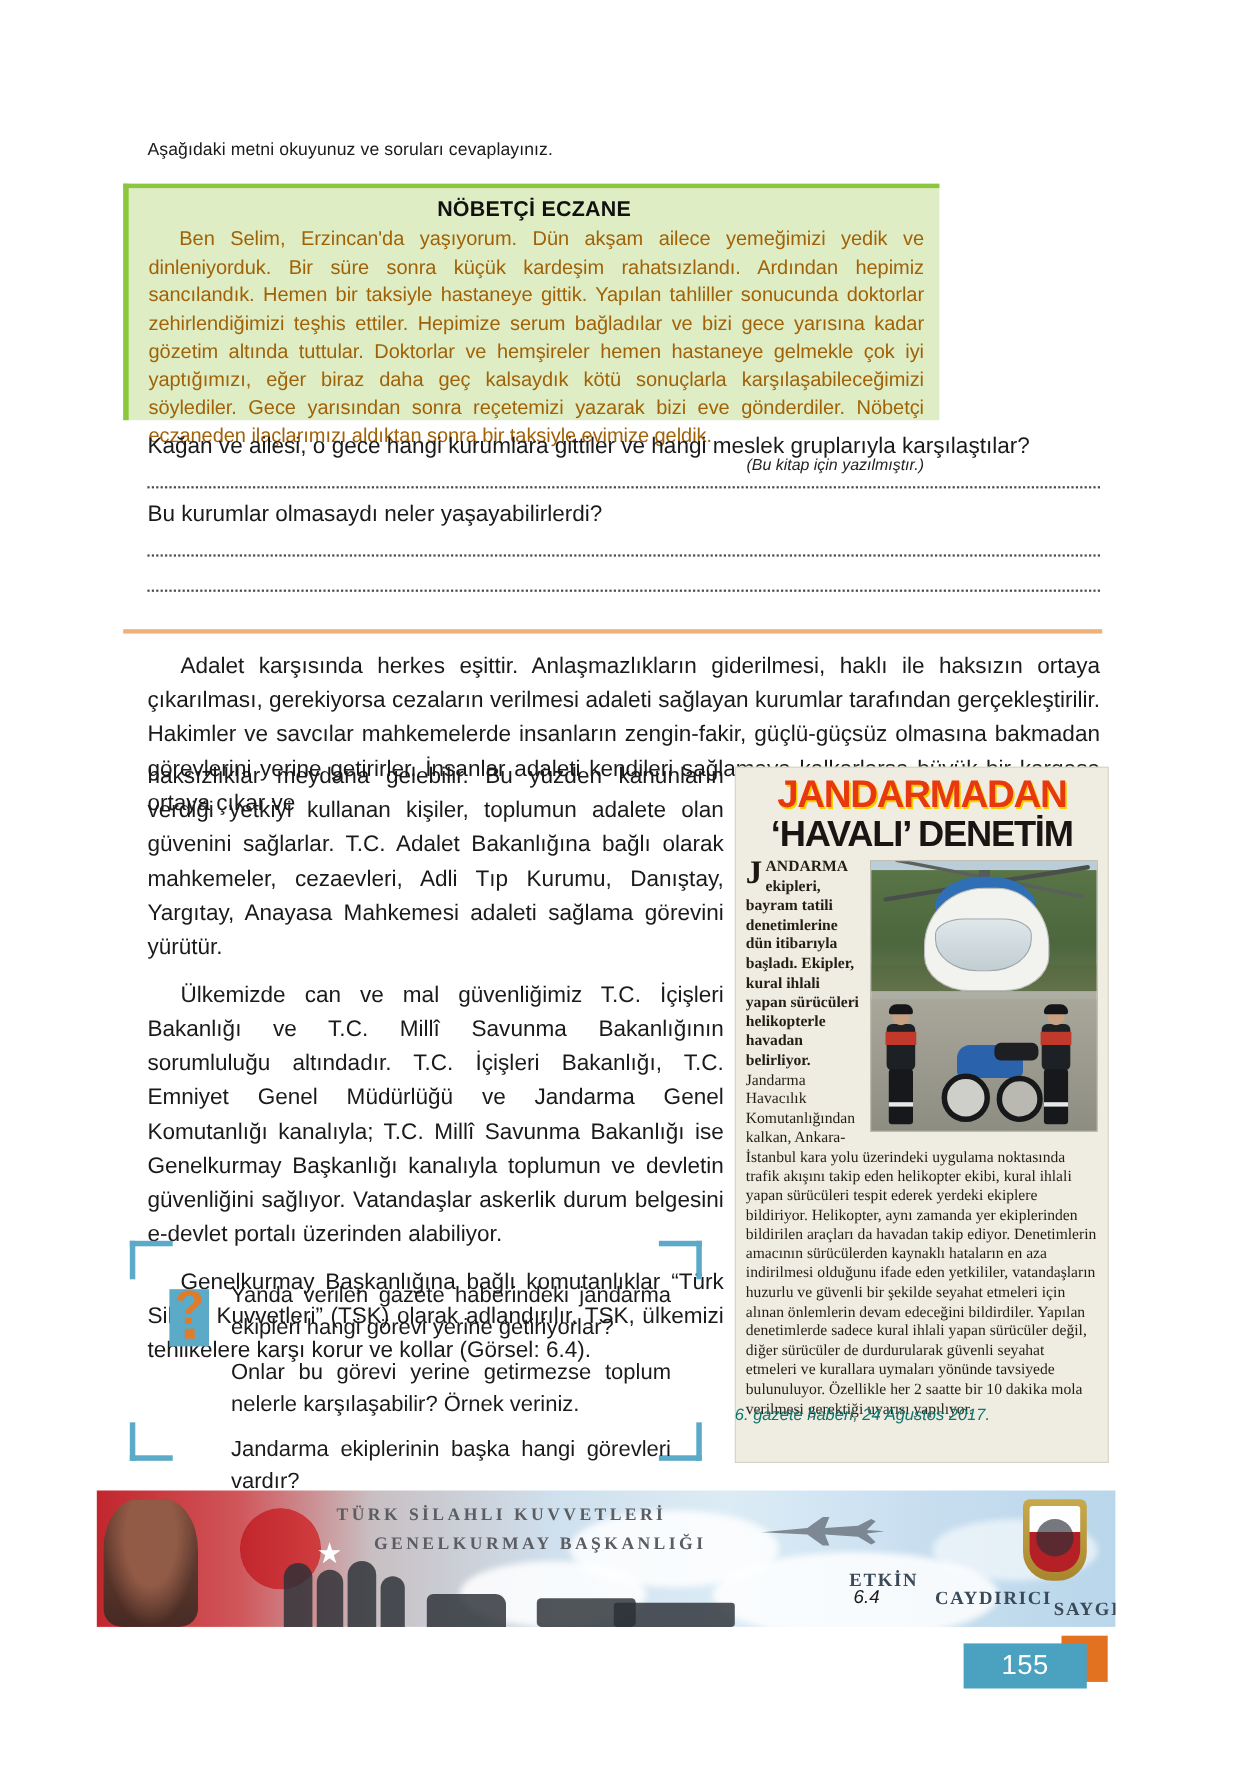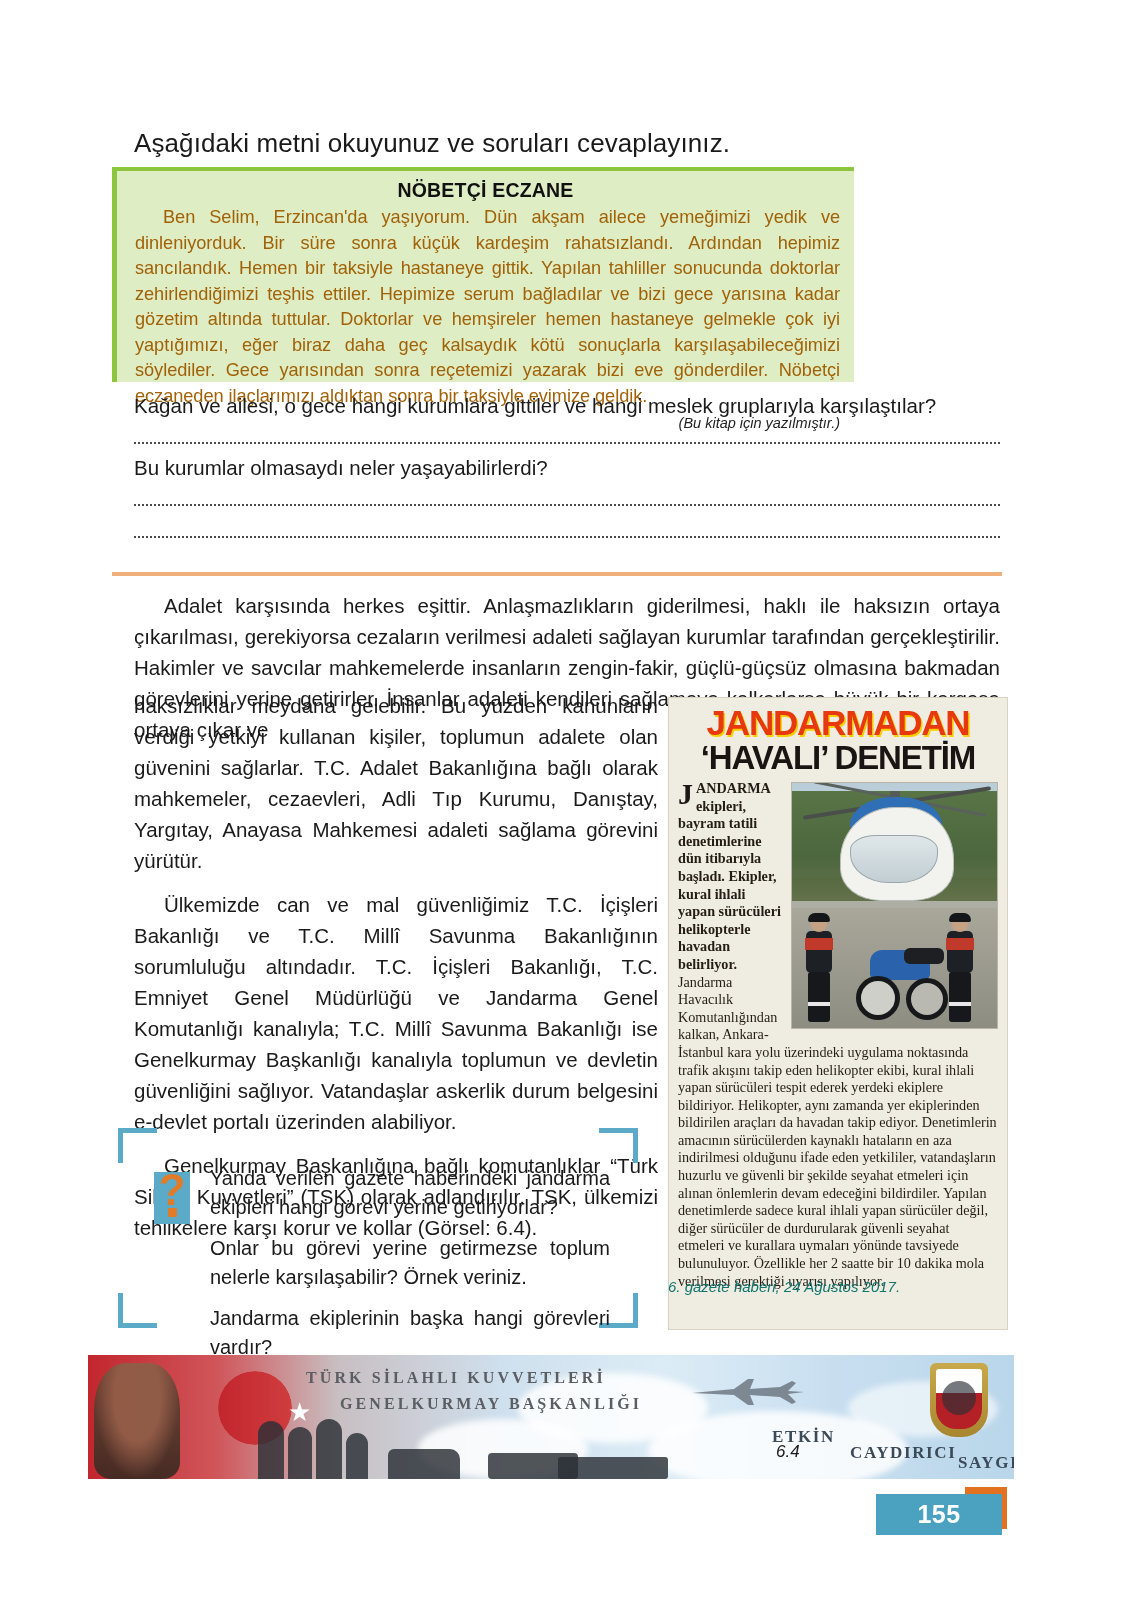--- a/index.html
+++ b/index.html
@@ -20,21 +20,21 @@
   }
   .pencil-icon{width:108px;height:34px;flex:0 0 auto;position:relative;}
   .sira-title{
     color:#3aa3c4;font-weight:bold;font-size:23px;letter-spacing:.6px;
     margin:0 10px 0 6px;white-space:nowrap;
   }
   .sira-rule{flex:1 1 auto;height:3px;background:#f0b07c;}
 
   .intro-line{
     position:absolute;left:134px;top:128px;width:860px;
-    font-size:26px;color:#1a1a1a;letter-spacing:.1px;
+    font-size:16px;color:#1a1a1a;letter-spacing:.1px;
   }
 
   
   .green-box{
     position:absolute;left:112px;top:167px;width:742px;height:215px;
     background:#dfedc4;
     border-top:4px solid #8cc63f;
     border-left:5px solid #8cc63f;
     box-sizing:border-box;
   }
@@ -253,22 +253,22 @@
   }
   .fig-num{
     position:absolute;left:776px;top:1442px;font-size:17px;font-style:italic;color:#1a1a1a;
   }
 
   
   .pg-orange{
     position:absolute;left:965px;top:1487px;width:42px;height:42px;background:#e2721f;
   }
   .pg-blue{
-    position:absolute;left:876px;top:1494px;width:126px;height:41px;background:#4aa1c0;
-    color:#fff;font-size:25px;line-height:41px;text-align:center;letter-spacing:.5px;font-weight:bold;
+    position:absolute;left:876px;top:1494px;width:112px;height:41px;background:#4aa1c0;
+    color:#fff;font-size:25px;line-height:41px;text-align:center;letter-spacing:.5px;
   }
 </style>
 </head>
 <body>
 
 <div class="page">
 
 
   <div class="intro-line">Aşağıdaki metni okuyunuz ve soruları cevaplayınız.</div>
 

